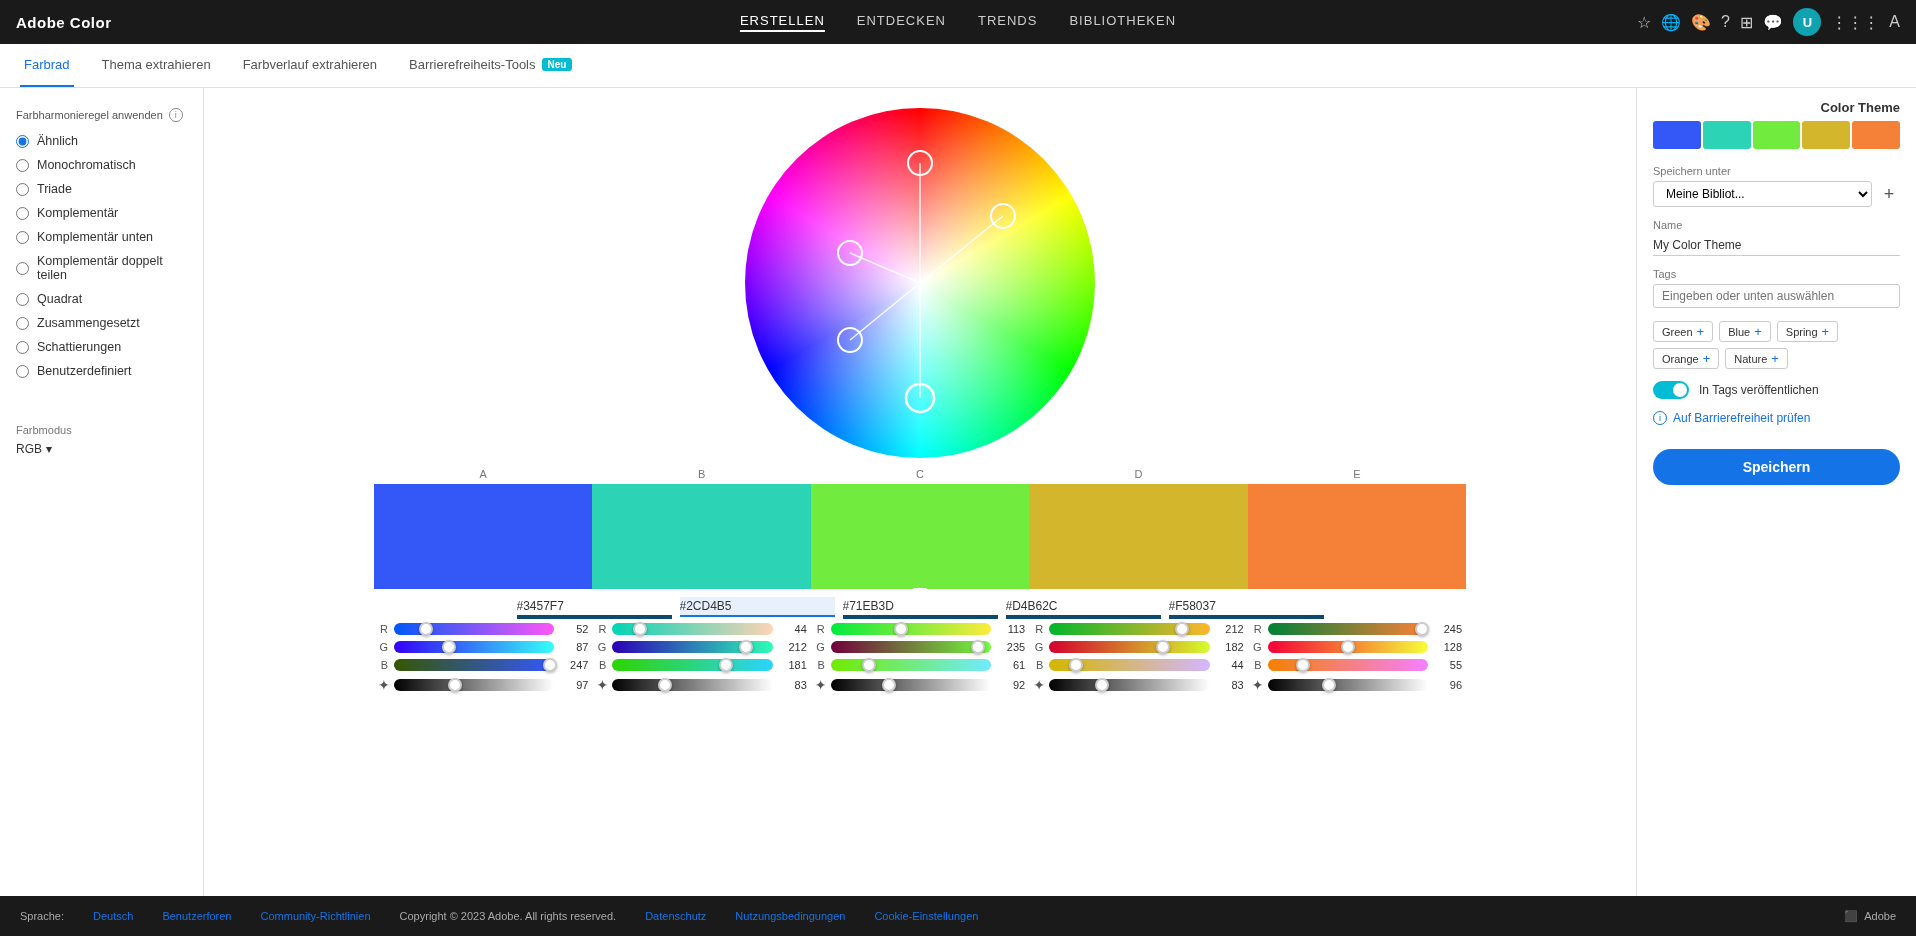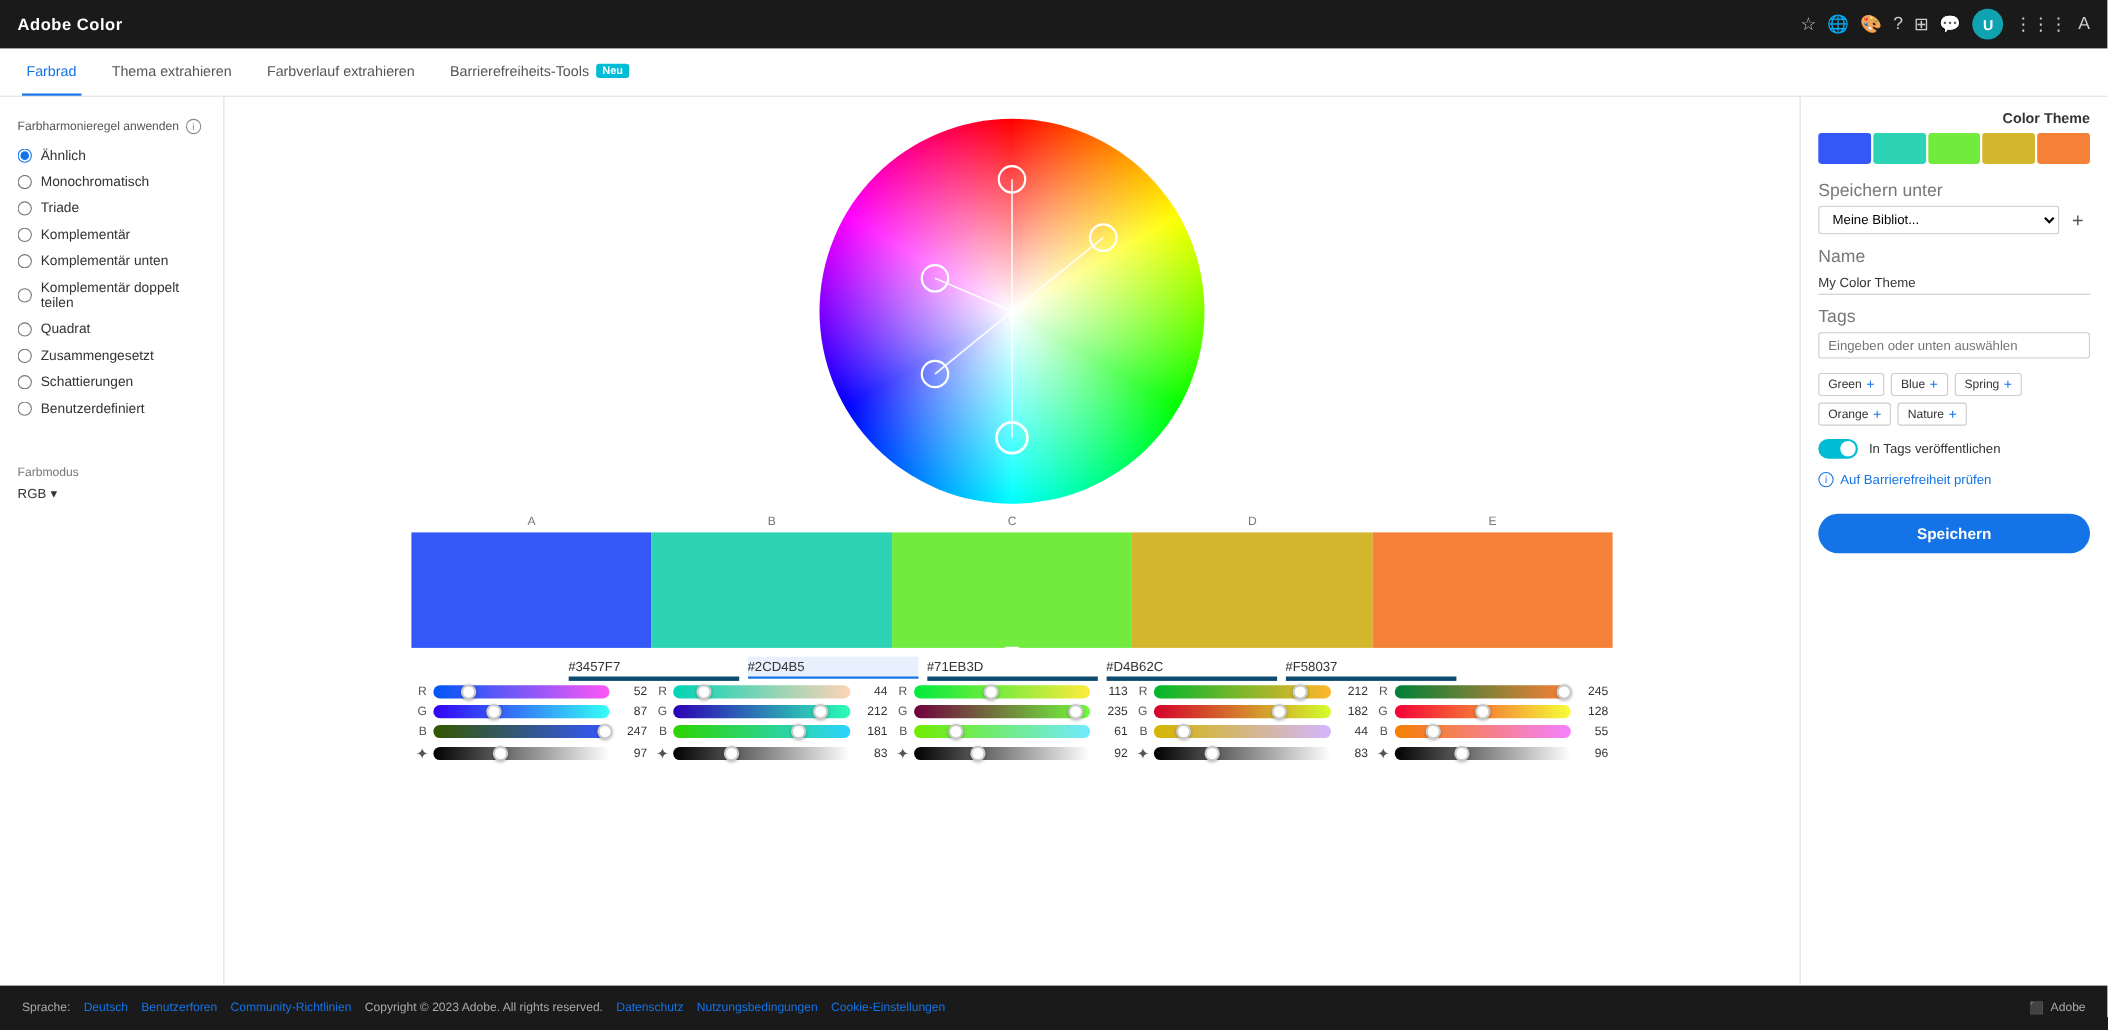--- a/index.html
+++ b/index.html
@@ -339,21 +339,21 @@
       display: flex;
       gap: 2px;
       margin-bottom: 16px;
     }
     .preview-swatch {
       flex: 1;
       height: 28px;
       border-radius: 3px;
     }
     .right-field-label {
-      font-size: 16px;
+      font-size: 11px;
       color: #777;
       margin-bottom: 4px;
     }
     .right-field-row {
       display: flex;
       align-items: center;
       margin-bottom: 12px;
       gap: 6px;
     }
     .save-under-select {
@@ -492,21 +492,21 @@
       height: 40px;
       display: flex;
       align-items: center;
       justify-content: space-between;
       padding: 0 20px;
       font-size: 11px;
       color: #aaa;
     }
     .footer-left {
       display: flex;
-      gap: 12px;
+      gap: 29px;
       align-items: center;
     }
     .footer-left a {
       color: #1473e6;
       text-decoration: none;
     }
     .footer-right {
       display: flex;
       align-items: center;
       gap: 6px;
@@ -532,20 +532,26 @@
     .slider-b-d { background: linear-gradient(to right, rgb(212,182,0), rgb(212,182,255)); }
     .slider-b-e { background: linear-gradient(to right, rgb(245,128,0), rgb(245,128,255)); }
 
     .slider-bright { background: linear-gradient(to right, #000, #fff); }
   </style>
 </head>
 <body>
 
 <nav class="top-nav">
   <span class="logo">Adobe Color</span>
+  <div class="nav-links">
+    <a class="active">ERSTELLEN</a>
+    <a>ENTDECKEN</a>
+    <a>TRENDS</a>
+    <a>BIBLIOTHEKEN</a>
+  </div>
   <div class="nav-right">
     <span>☆</span>
     <span>🌐</span>
     <span>🎨</span>
     <span>?</span>
     <span>⊞</span>
     <span>💬</span>
     <div class="nav-icon-circle">U</div>
     <span>⋮⋮⋮</span>
     <span>A</span>

